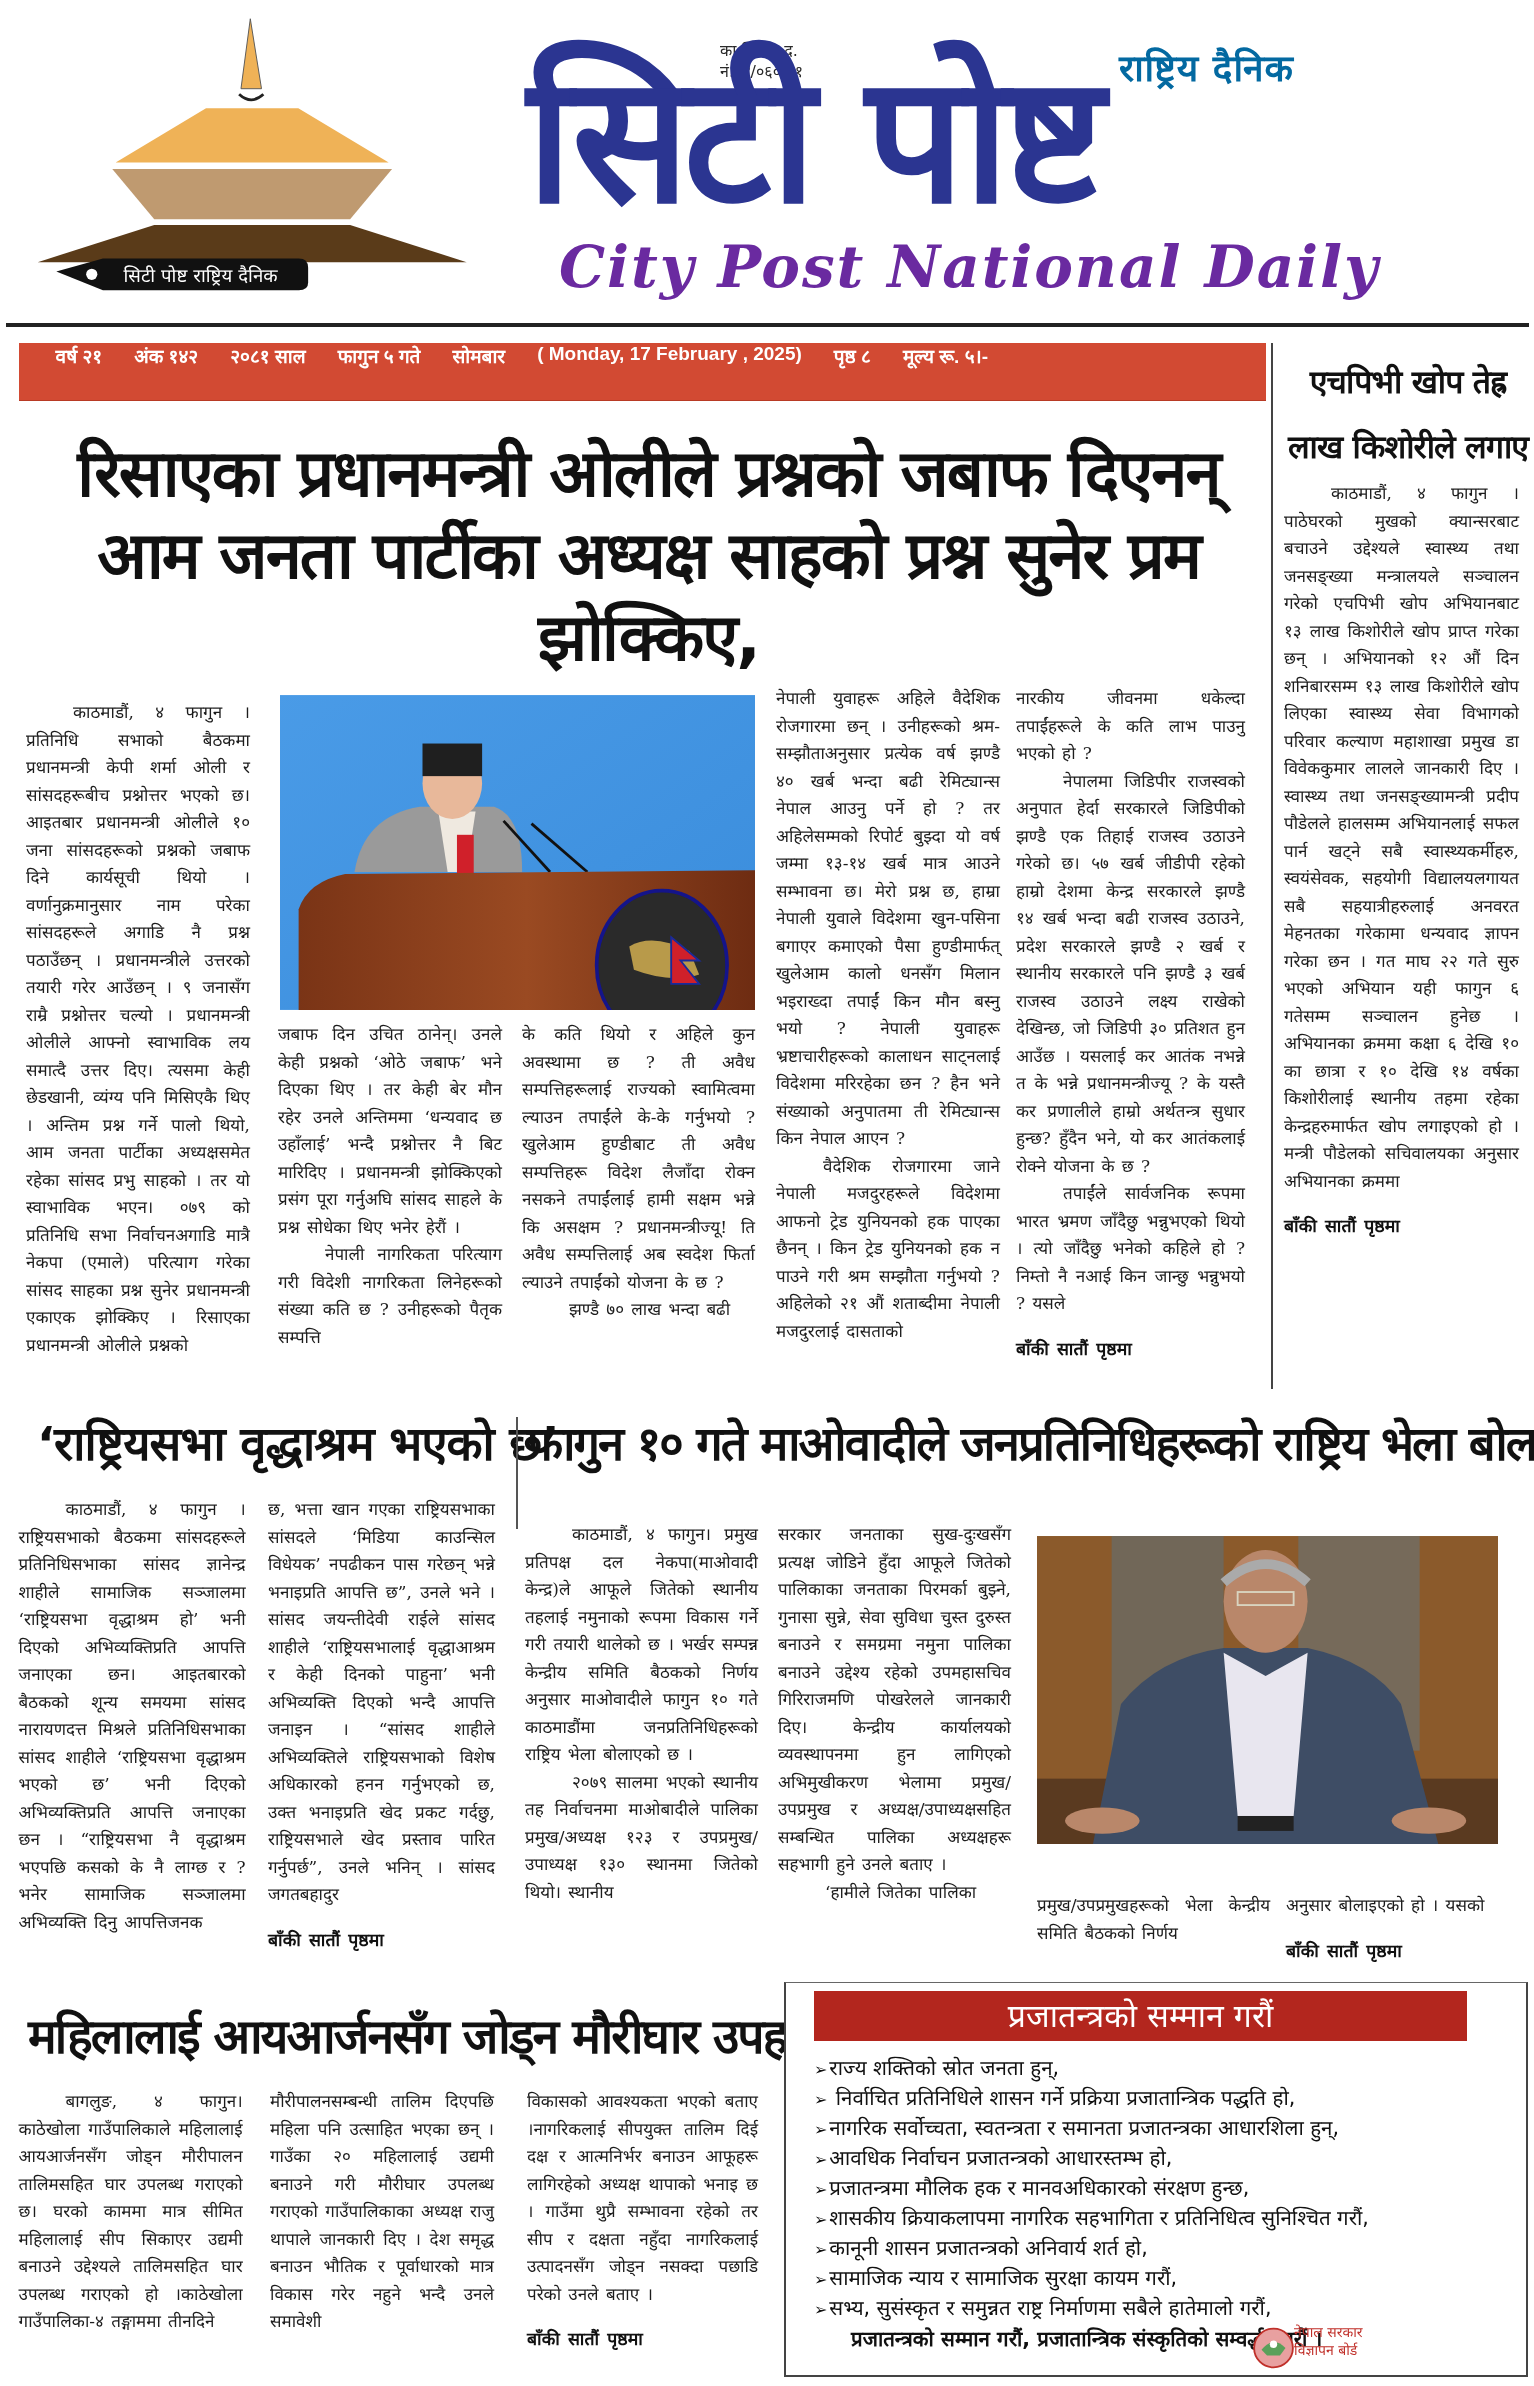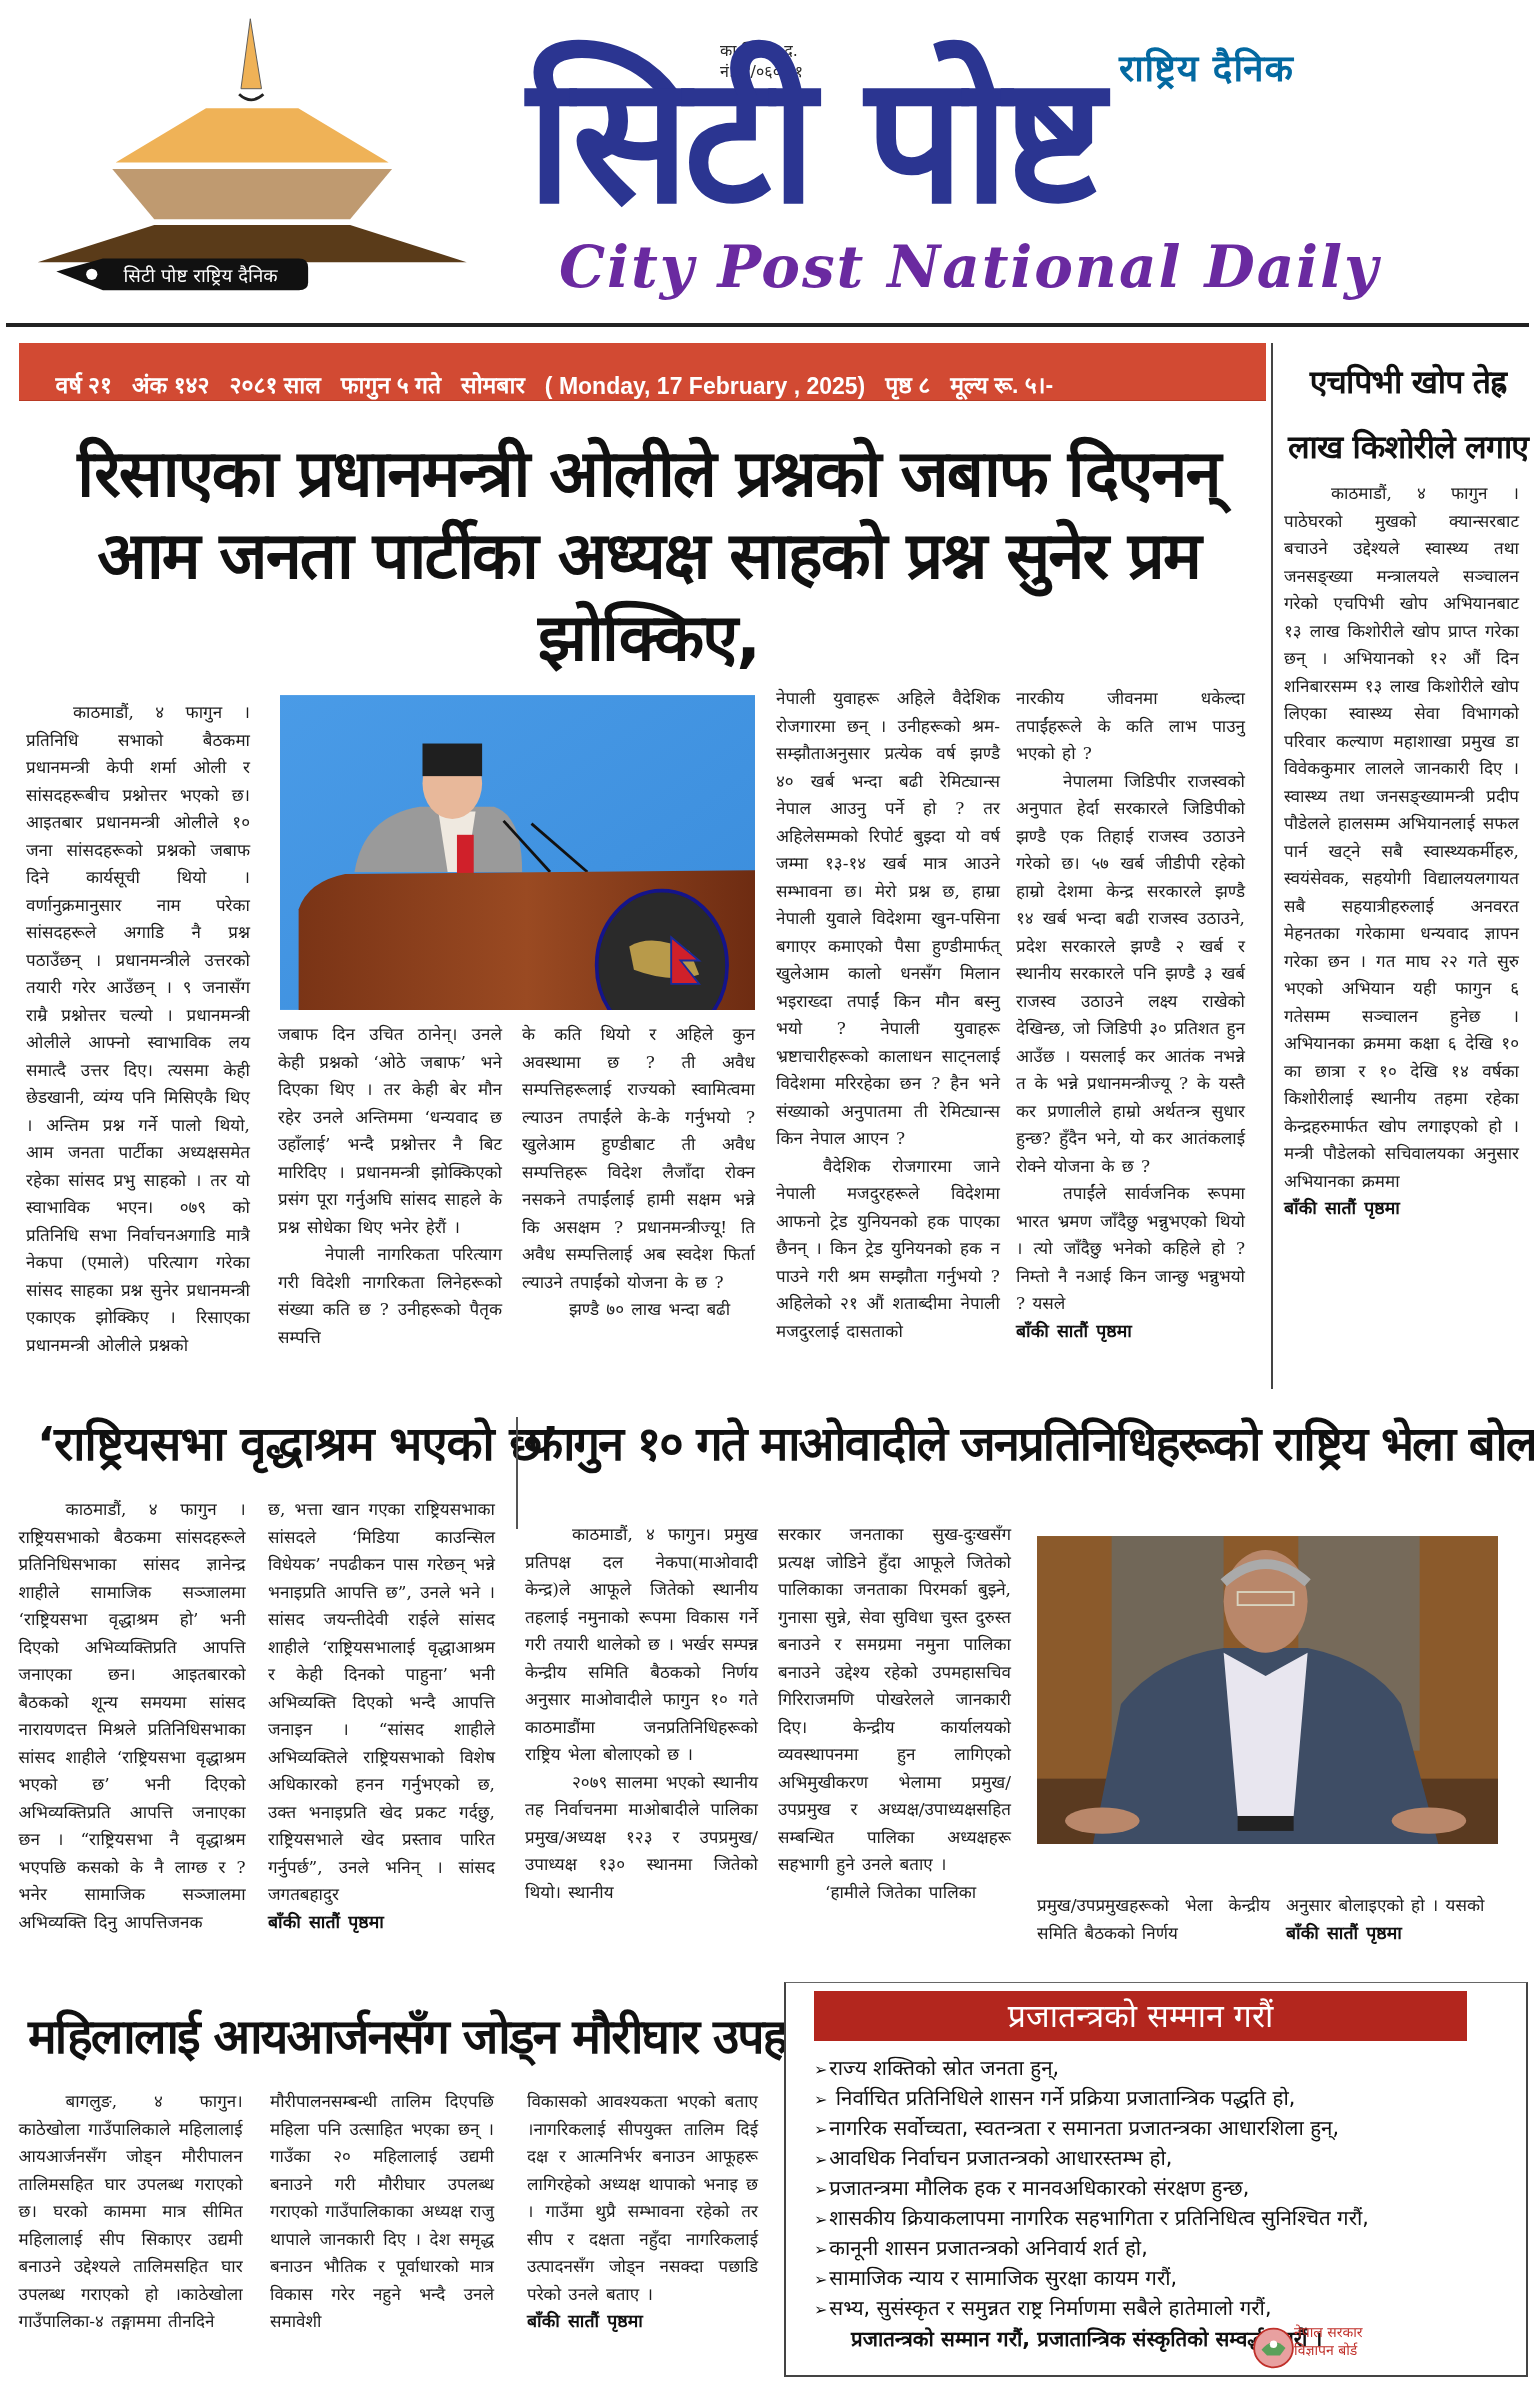--- a/index.html
+++ b/index.html
@@ -10,35 +10,35 @@
   .masthead { position: absolute; left: 0; top: 0; width: 1534px; height: 328px; }
   .logo { position: absolute; left: 18.6px; top: 14px; width: 485px; height: 280px; }
   .logo svg { width: 100%; height: 100%; }
   .regno { position: absolute; left: 720px; top: 41px; font-size: 16px; line-height: 20.5px; color: #2a2a2a; text-align: left; font-family: "DejaVu Sans", sans-serif; }
   .rastriya { position: absolute; left: 1119px; top: 41px; font-size: 37px; font-weight: bold; color: #0369a1; font-family: "DejaVu Sans", sans-serif; letter-spacing: 0.9px; }
   .brand-np { position: absolute; left: 527px; top: 47px; font-size: 177px; line-height: 186px; font-weight: bold; color: #2b3591; font-family: "DejaVu Sans", sans-serif; letter-spacing: -5.6px; transform: scaleX(0.98); transform-origin: left top; white-space: nowrap; }
   .brand-en { position: absolute; left: 559px; top: 233px; font-size: 58px; font-weight: bold; font-style: italic; color: #6a2aa0; font-family: "DejaVu Serif", serif; letter-spacing: 1.9px; white-space: nowrap; }
   .mast-rule { position: absolute; left: 5.6px; top: 323px; width: 1523px; height: 3.7px; background: #222; }
 
   
-  .dateline { position: absolute; left: 18.6px; top: 343px; width: 1247px; height: 58px; background: #d24a33; border-bottom: 1.9px solid #b83a24; color: #fff; font-size: 23px; font-weight: bold; display: flex; align-items: flex-end; padding-left: 37px; gap: 20px; white-space: nowrap; }
+  .dateline { position: absolute; left: 18.6px; top: 343px; width: 1247px; height: 58px; background: #d24a33; border-bottom: 1.9px solid #b83a24; color: #fff; font-size: 19px; font-weight: bold; display: flex; align-items: flex-start; padding-left: 37px; gap: 32px; white-space: nowrap; }
   .dateline span { font-family: "Liberation Sans", "DejaVu Sans", sans-serif; }
 
   
   .vrule { position: absolute; left: 1271px; top: 343px; width: 1.9px; height: 1046px; background: #444; }
 
   
   .h-main { position: absolute; left: 47px; top: 433px; width: 1203px; font-size: 65px; line-height: 82px; font-weight: bold; color: #111; text-align: center; font-family: "DejaVu Sans", sans-serif; letter-spacing: -1.9px; }
   .h-side { position: absolute; left: 1286px; top: 350px; width: 244px; font-size: 32px; line-height: 65px; font-weight: bold; text-align: center; color: #111; letter-spacing: -0.9px; }
 
   
   .col { position: absolute; font-family: "DejaVu Serif", serif; font-size: 17px; line-height: 27.5px; text-align: justify; color: #1c1c1c; word-spacing: 1.9px; }
   .col p { text-indent: 47px; }
   .col p.noindent { text-indent: 0; }
-  .cont { font-family: "DejaVu Sans", sans-serif; font-weight: bold; font-size: 17.7px; color: #111; margin-top: 0; display: inline-block; }
+  .cont { font-family: "DejaVu Sans", sans-serif; font-weight: bold; font-size: 17.7px; color: #111; margin-top: 18px; display: inline-block; }
 
   
   .photo { position: absolute; overflow: hidden; }
   .photo svg { width: 100%; height: 100%; display: block; }
 
   
   .h-rastriya { position: absolute; left: 37px; top: 1410px; width: 466px; font-size: 47px; font-weight: bold; color: #111; letter-spacing: -0.9px; white-space: nowrap; }
   .h-falgun { position: absolute; left: 527px; top: 1410px; width: 1007px; font-size: 47px; font-weight: bold; color: #111; letter-spacing: -1.9px; white-space: nowrap; }
   .vrule2 { position: absolute; left: 516px; top: 1417px; width: 1.9px; height: 112px; background: #555; }
 

